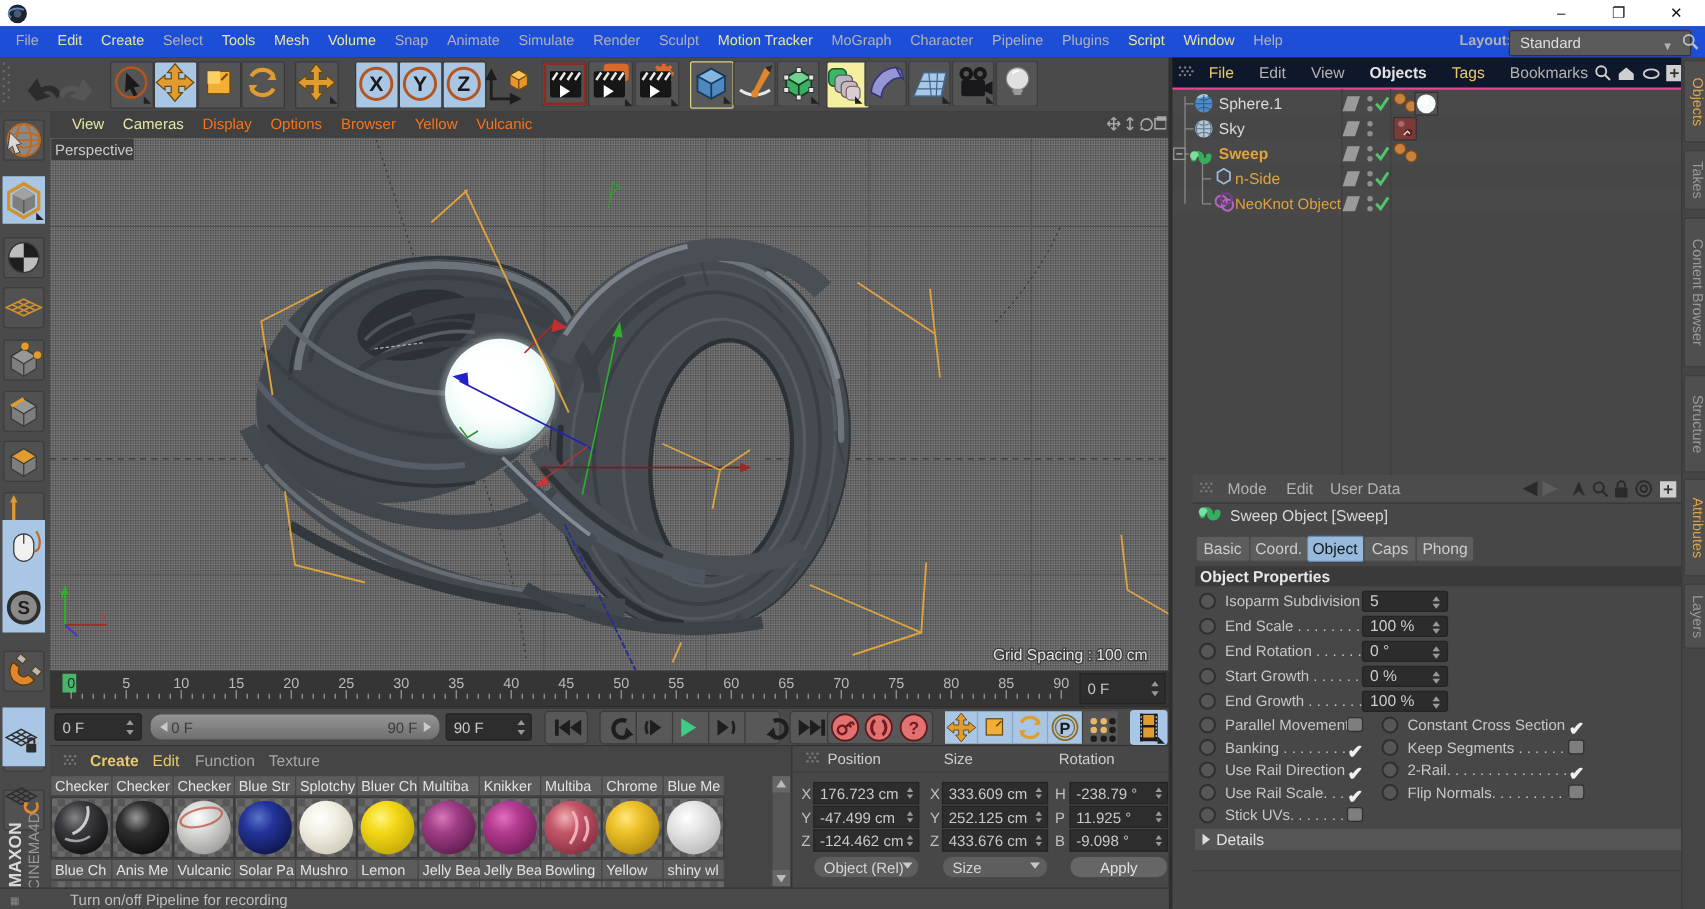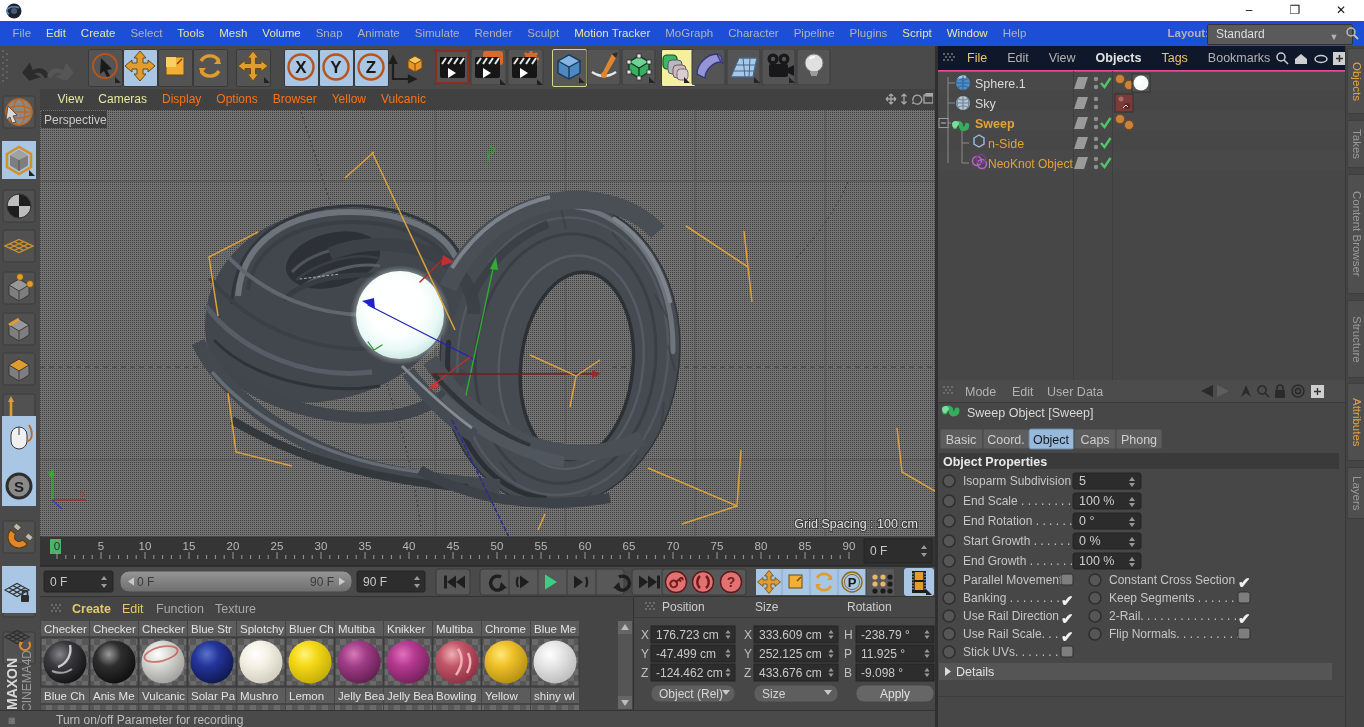--- a/index.html
+++ b/index.html
@@ -618,21 +618,21 @@
           <circle cx="202" cy="10" r="4" fill="#ffffff"></circle>
         </g>
  <g>
           <rect x="178" y="23" width="18" height="18" fill="#7c3a38" stroke="#333"></rect>
           <circle cx="184" cy="28" r="2.5" fill="#a86a66"></circle>
           <circle cx="190" cy="35" r="3" fill="#5a2624"></circle>
           <path d="M186 37 l3 -3 l2 2" stroke="#e8e0d8" stroke-width="1" fill="none"></path>
         </g>
 </svg>
 </div>
-<div id="attr" style="position:absolute;left:1px;top:334px;width:408px;height:346px;text-decoration:underline;">
+<div id="attr" style="position:absolute;left:18px;top:334px;width:408px;height:346px;text-decoration:underline;">
 <svg width="408" height="346" font-family="'Liberation Sans',sans-serif" font-size="12.5">
  <rect x="0" y="0" width="408" height="22" fill="#4c4c4c"></rect>
  <line x1="0" y1="22.5" x2="408" y2="22.5" stroke="#383838"></line>
  <g fill="#777">
           <circle cx="7" cy="7" r="1"></circle>
           <circle cx="11" cy="7" r="1"></circle>
           <circle cx="15" cy="7" r="1"></circle>
           <circle cx="9" cy="10" r="1"></circle>
           <circle cx="13" cy="10" r="1"></circle>
           <circle cx="7" cy="13" r="1"></circle>
@@ -1244,14 +1244,14 @@
   <text x="128" y="101" fill="#d5d5d5">Size</text>
         <path d="M190 93 l8 0 l-4 5 z" fill="#c9c9c9"></path>
   <rect x="222" y="88" width="78" height="17" rx="8" fill="#666666" stroke="#494949"></rect>
   <text x="261" y="101" fill="#e0e0e0" text-anchor="middle">Apply</text>
  </g>
 </svg>
 </div>
 <div class="abs" style="left:935px;top:46px;width:3px;height:681px;background:#2f2f2f;"></div>
 <div class="abs" id="statusbar">
     <span style="position:absolute;left:8px;top:2px;color:#8a8a8a;font-size:8px;letter-spacing:1px;">▦</span>
-    <span style="position:absolute;left:56px;top:1px;">Turn on/off Parameter for recording</span>
+    <span style="position:absolute;left:56px;top:1px;">Turn on/off Pipeline for recording</span>
   </div>
 
 </body></html>

